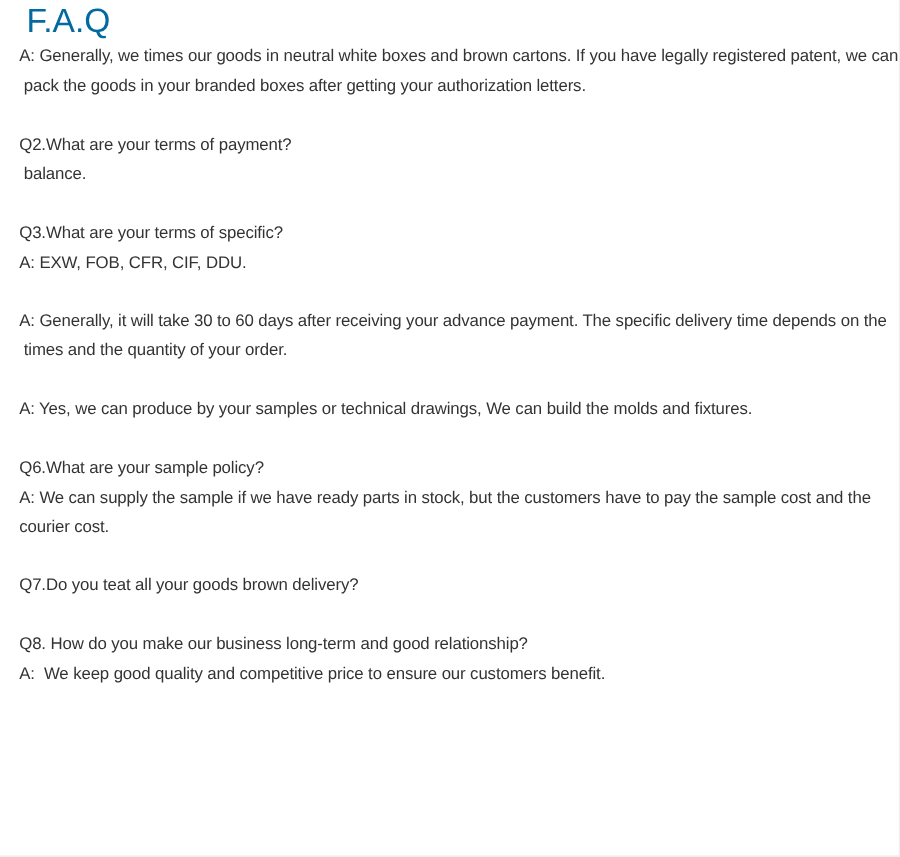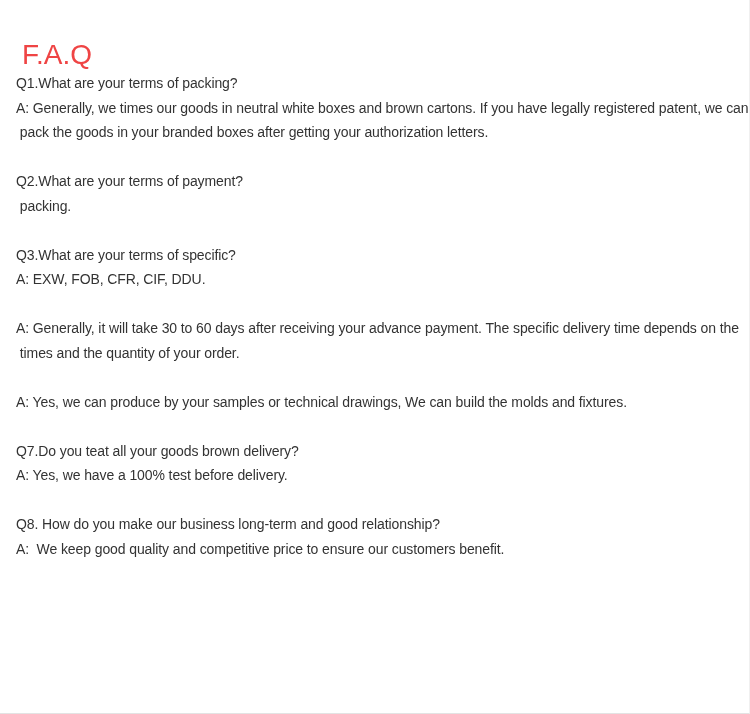--- a/index.html
+++ b/index.html
@@ -39,51 +39,54 @@
     line-height: 24.5px;
     letter-spacing: -0.1px;
     white-space: pre;
   }
 </style>
 </head>
 <body>
 
 <div class="page">
 
-  <div class="page-title" style="color: #ef4444; margin-top: 37px;">F.A.Q</div>
+  <div class="page-title" style="color: #0369a1;">F.A.Q</div>
 
   <div class="qa-block">
-    <div class="qa-line">Q1.What are your terms of packing?</div>
     <div class="qa-line">A: Generally, we times our goods in neutral white boxes and brown cartons. If you have legally registered patent, we can</div>
     <div class="qa-line"> pack the goods in your branded boxes after getting your authorization letters.</div>
   </div>
 
   <div class="qa-block">
     <div class="qa-line">Q2.What are your terms of payment?</div>
-    <div class="qa-line"> packing.</div>
+    <div class="qa-line"> balance.</div>
   </div>
 
   <div class="qa-block">
     <div class="qa-line">Q3.What are your terms of specific?</div>
     <div class="qa-line">A: EXW, FOB, CFR, CIF, DDU.</div>
   </div>
 
   <div class="qa-block">
     <div class="qa-line">A: Generally, it will take 30 to 60 days after receiving your advance payment. The specific delivery time depends on the</div>
     <div class="qa-line"> times and the quantity of your order.</div>
   </div>
 
   <div class="qa-block">
     <div class="qa-line">A: Yes, we can produce by your samples or technical drawings, We can build the molds and fixtures.</div>
   </div>
 
+  <div class="qa-block">
+    <div class="qa-line">Q6.What are your sample policy?</div>
+    <div class="qa-line">A: We can supply the sample if we have ready parts in stock, but the customers have to pay the sample cost and the</div>
+    <div class="qa-line">courier cost.</div>
+  </div>
 
   <div class="qa-block">
     <div class="qa-line">Q7.Do you teat all your goods brown delivery?</div>
-    <div class="qa-line">A: Yes, we have a 100% test before delivery.</div>
   </div>
 
   <div class="qa-block">
     <div class="qa-line">Q8. How do you make our business long-term and good relationship?</div>
     <div class="qa-line">A:  We keep good quality and competitive price to ensure our customers benefit.</div>
   </div>
 
 </div>
 
 </body></html>

